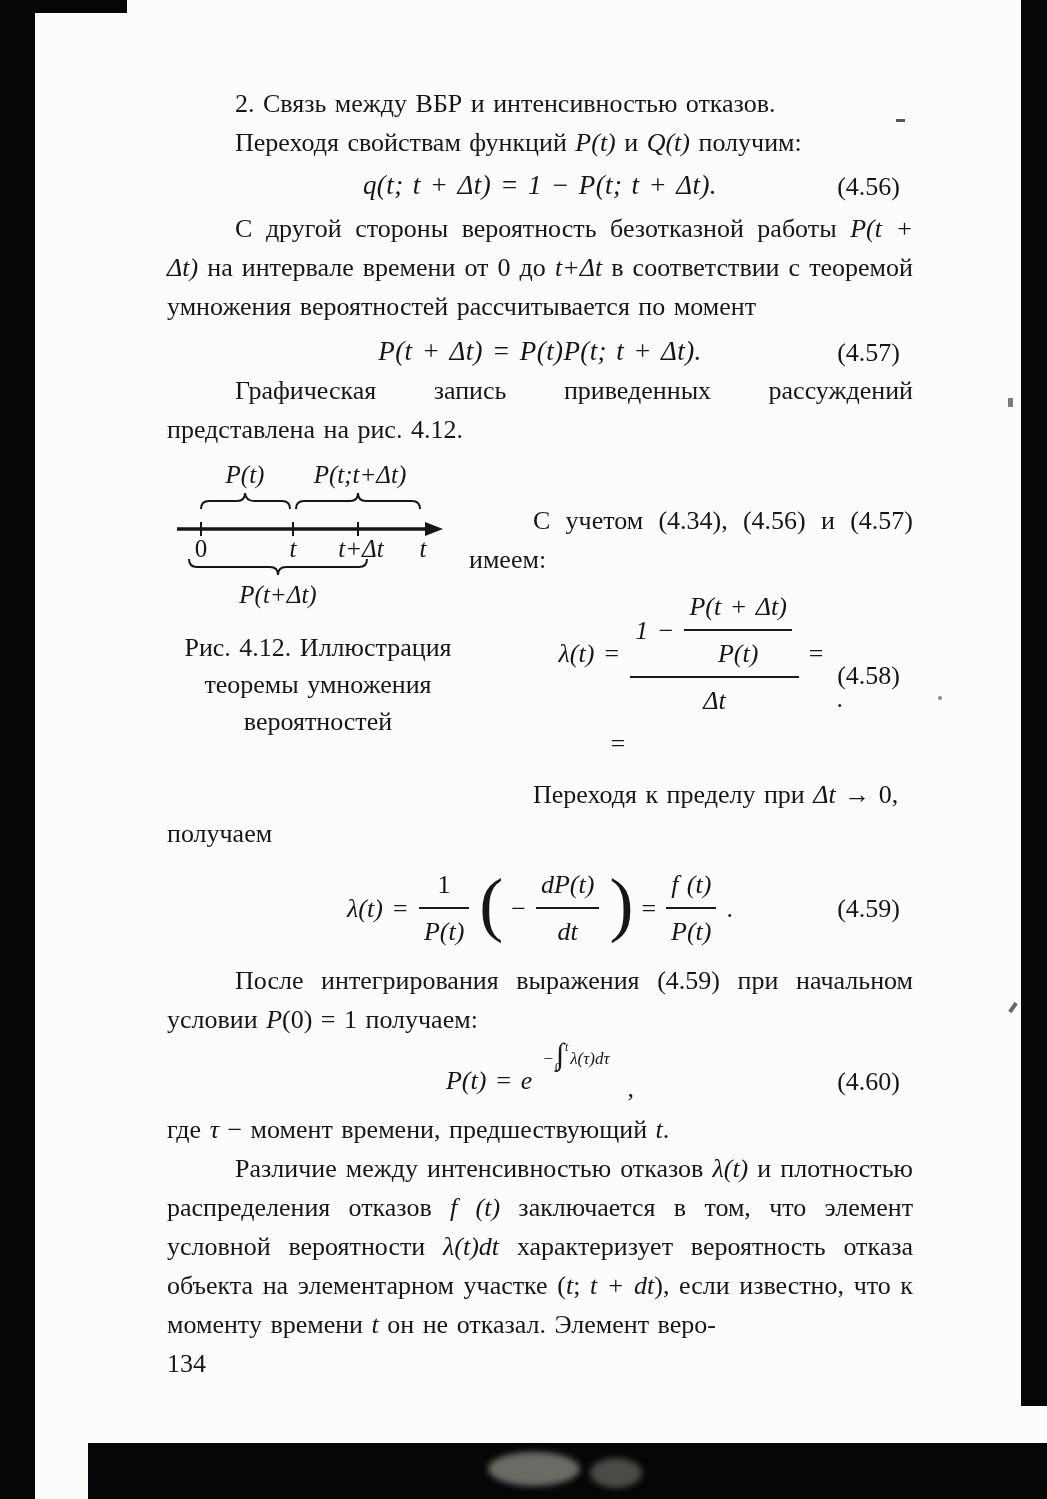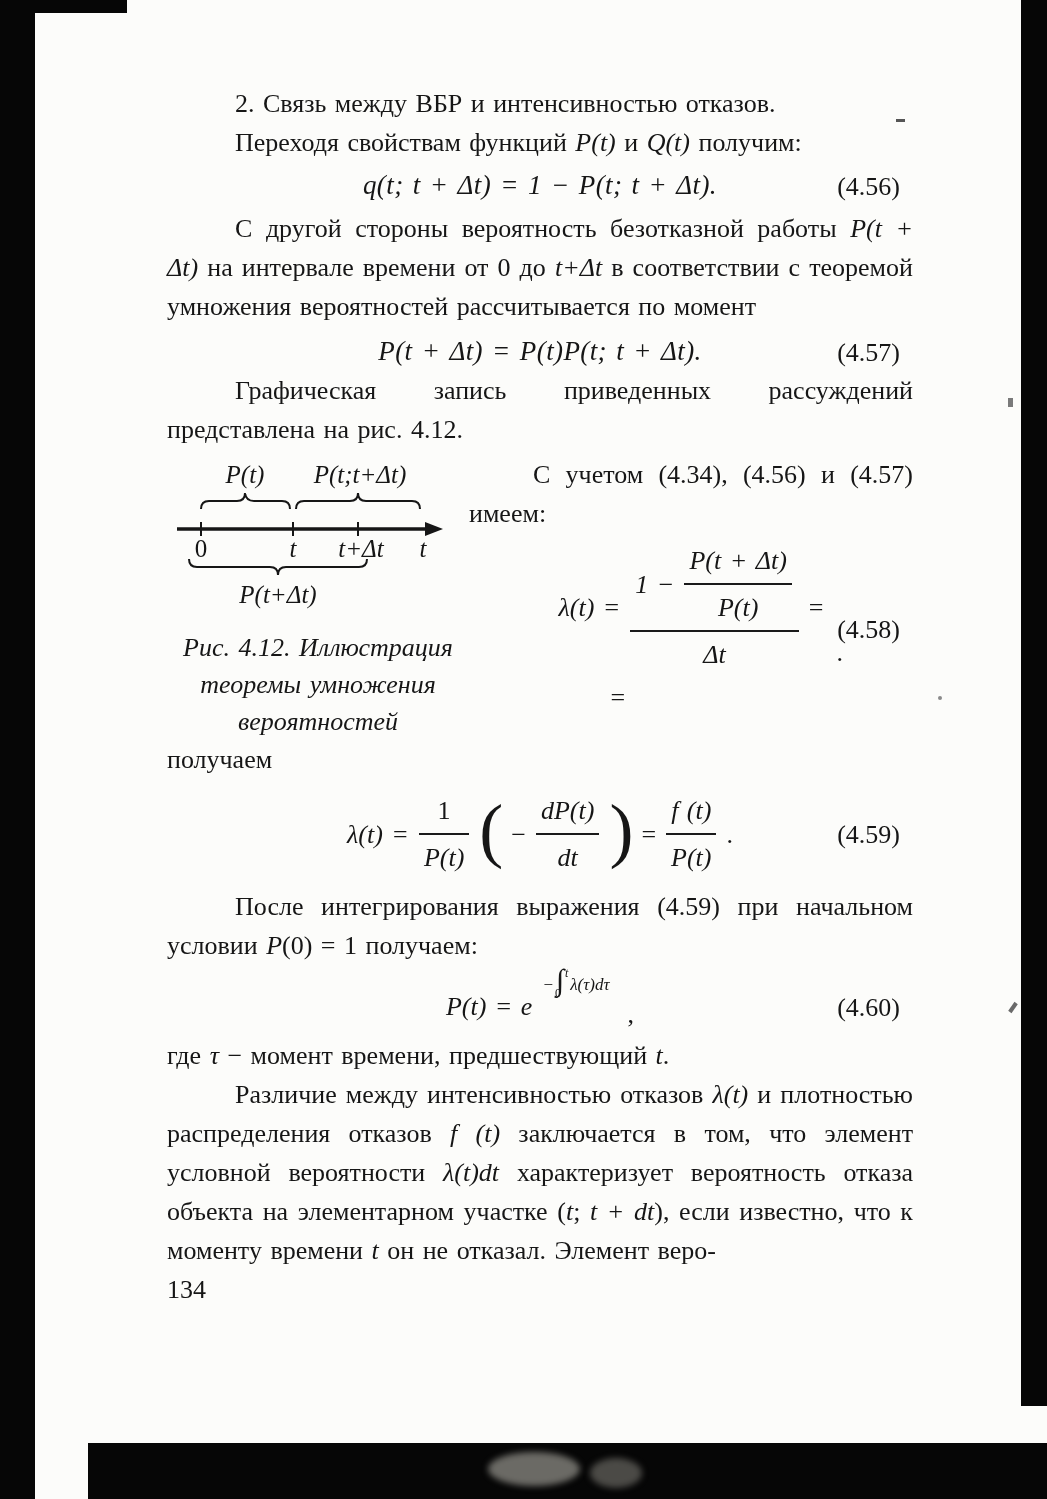--- a/index.html
+++ b/index.html
@@ -29,23 +29,23 @@
   .eqrow{position:relative;text-align:center;font-size:27px;text-indent:0;}
   .eqrow-456{margin:4px 0 4px;}
   .eqrow-457{margin:6px 0 0;}
   .eqbody{font-style:italic;letter-spacing:.4px;}
   .eqnum{position:absolute;right:13px;top:50%;transform:translateY(-50%);
          font-size:26px;font-style:normal;letter-spacing:0;}
 
   .midblock{display:flex;margin-top:6px;}
   .figcol{flex:0 0 302px;width:302px;}
   .figsvg{display:block;margin-top:8px;}
-  .caption{margin-top:8px;padding:0 12px;text-align:center;font-style:italic;
+  .caption{margin-top:8px;padding:0 12px;text-align:center;
            font-size:26px;line-height:37px;}
-  .rightcol{flex:1;min-width:0;position:relative;}
+  .rightcol{flex:1;min-width:0;position:relative;margin-top:46px;}
   .p-taking{text-indent:64px !important;}
   .p-limit{text-indent:64px !important;margin-top:12px !important;}
 
   .eqdisp{position:relative;display:flex;justify-content:center;align-items:center;
           text-indent:0;font-size:26px;}
   .eqlines{display:flex;flex-direction:column;align-items:flex-start;}
   .eqline{display:flex;align-items:center;gap:8px;font-style:italic;}
   .eqline .rm{font-style:normal;}
   .eqline.l2{margin-left:52px;margin-top:4px;}
   .frac{display:inline-flex;flex-direction:column;align-items:center;margin:0 2px;}
@@ -149,20 +149,21 @@
               <span class="rm">=</span>
             </div>
             <div class="eqline l2">
               <span class="rm">=</span>
             </div>
           </div>
           <span class="eqperiod">.</span>
           <span class="eqnum">(4.58)</span>
         </div>
 
+        <p class="p-limit"><span>Переходя к пределу при </span><span class="it">Δt</span><span> → 0,</span></p>
       </div>
     </div>
 
     <p class="noindent"><span>получаем</span></p>
 
     <div class="eqdisp eq459">
       <div class="eqline">
         <span>λ(t) =</span>
         <span class="frac">
           <span class="fnum rm">1</span>

